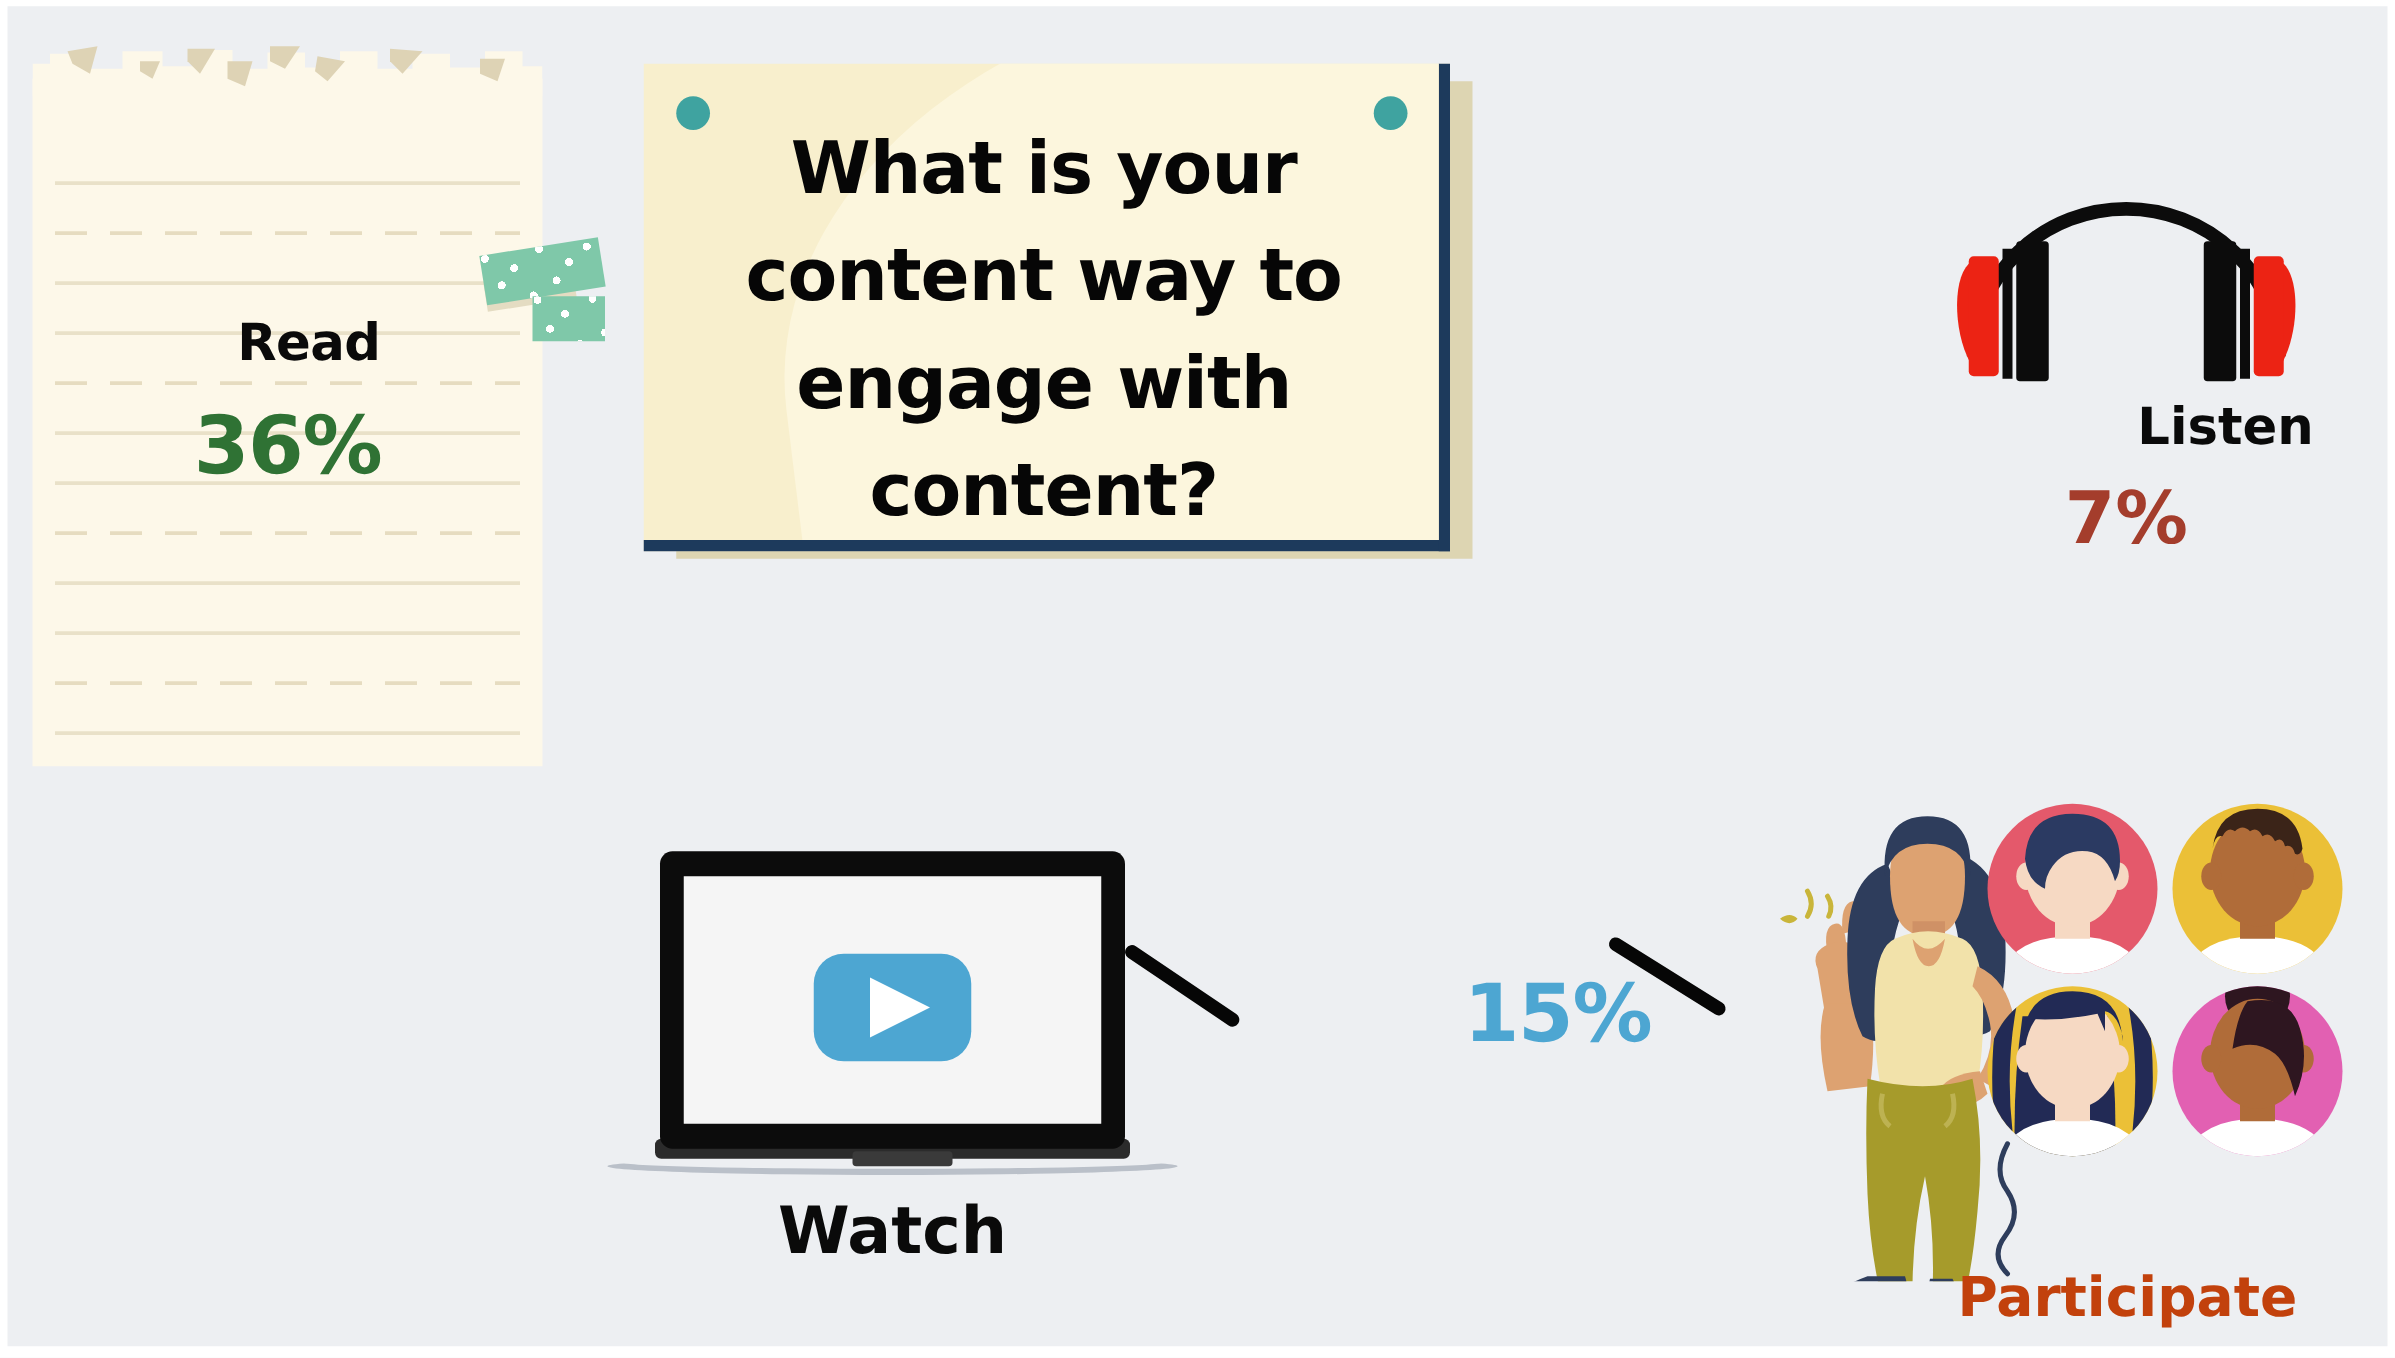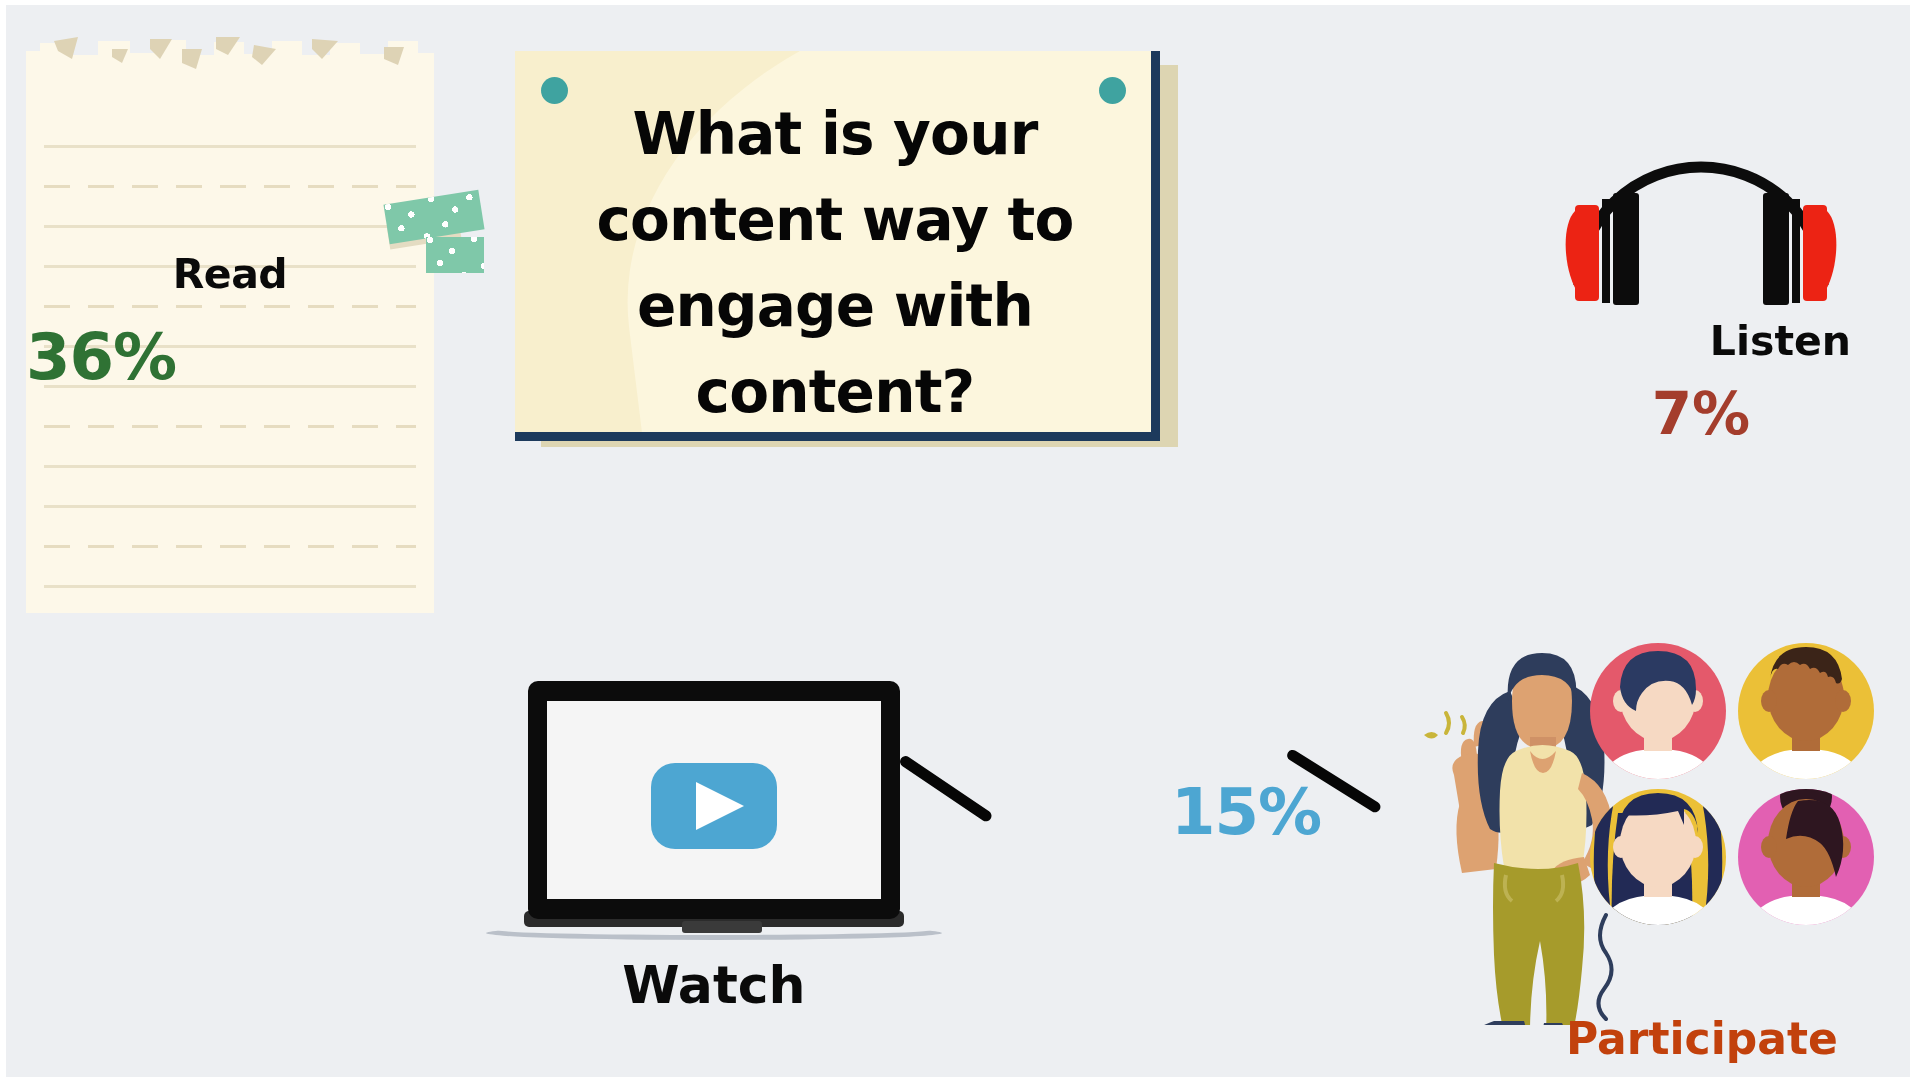--- a/index.html
+++ b/index.html
@@ -81,26 +81,28 @@
   .read-label {
     position: absolute;
     left: 0;
     top: 215px;
     width: 408px;
     text-align: center;
     font-size: 41px;
     font-weight: bold;
     color: #0a0a0a;
     letter-spacing: -0.5px;
+    padding-left: 17px;
   }
   .read-pct {
     position: absolute;
     left: 0;
     top: 285px;
     width: 408px;
+    text-align: center;
     font-size: 64px;
     font-weight: bold;
     color: #2f7234;
     letter-spacing: -1px;
   }
 
   
   .tape1 {
     position: absolute;
     left: 380px;

